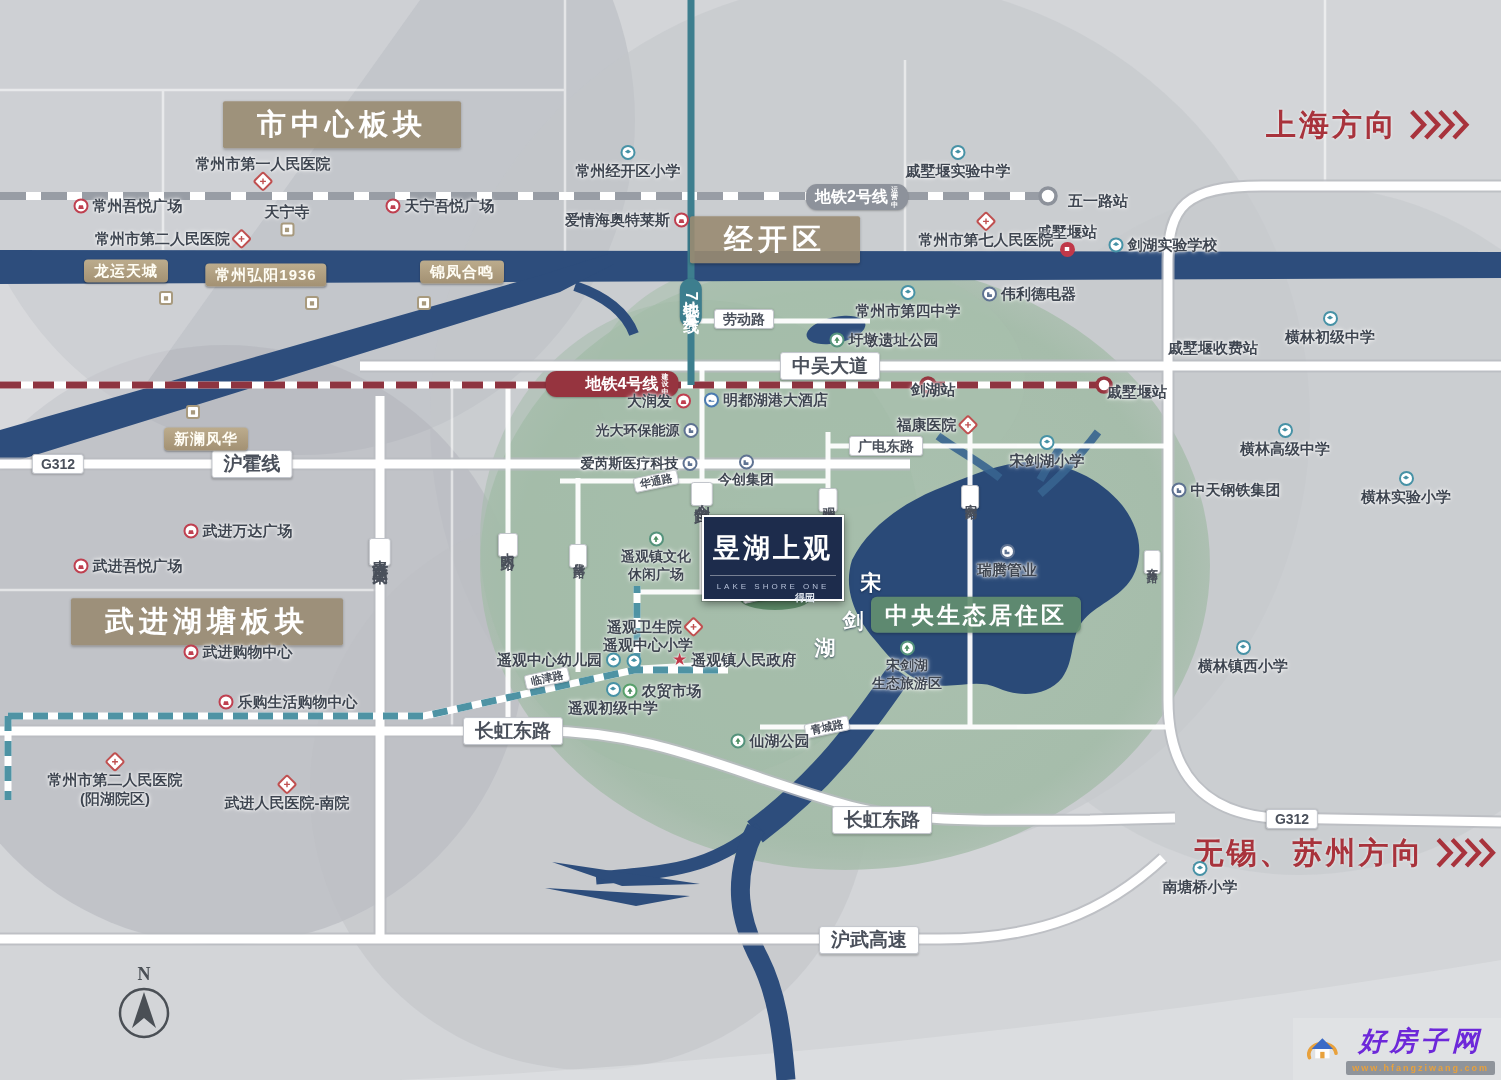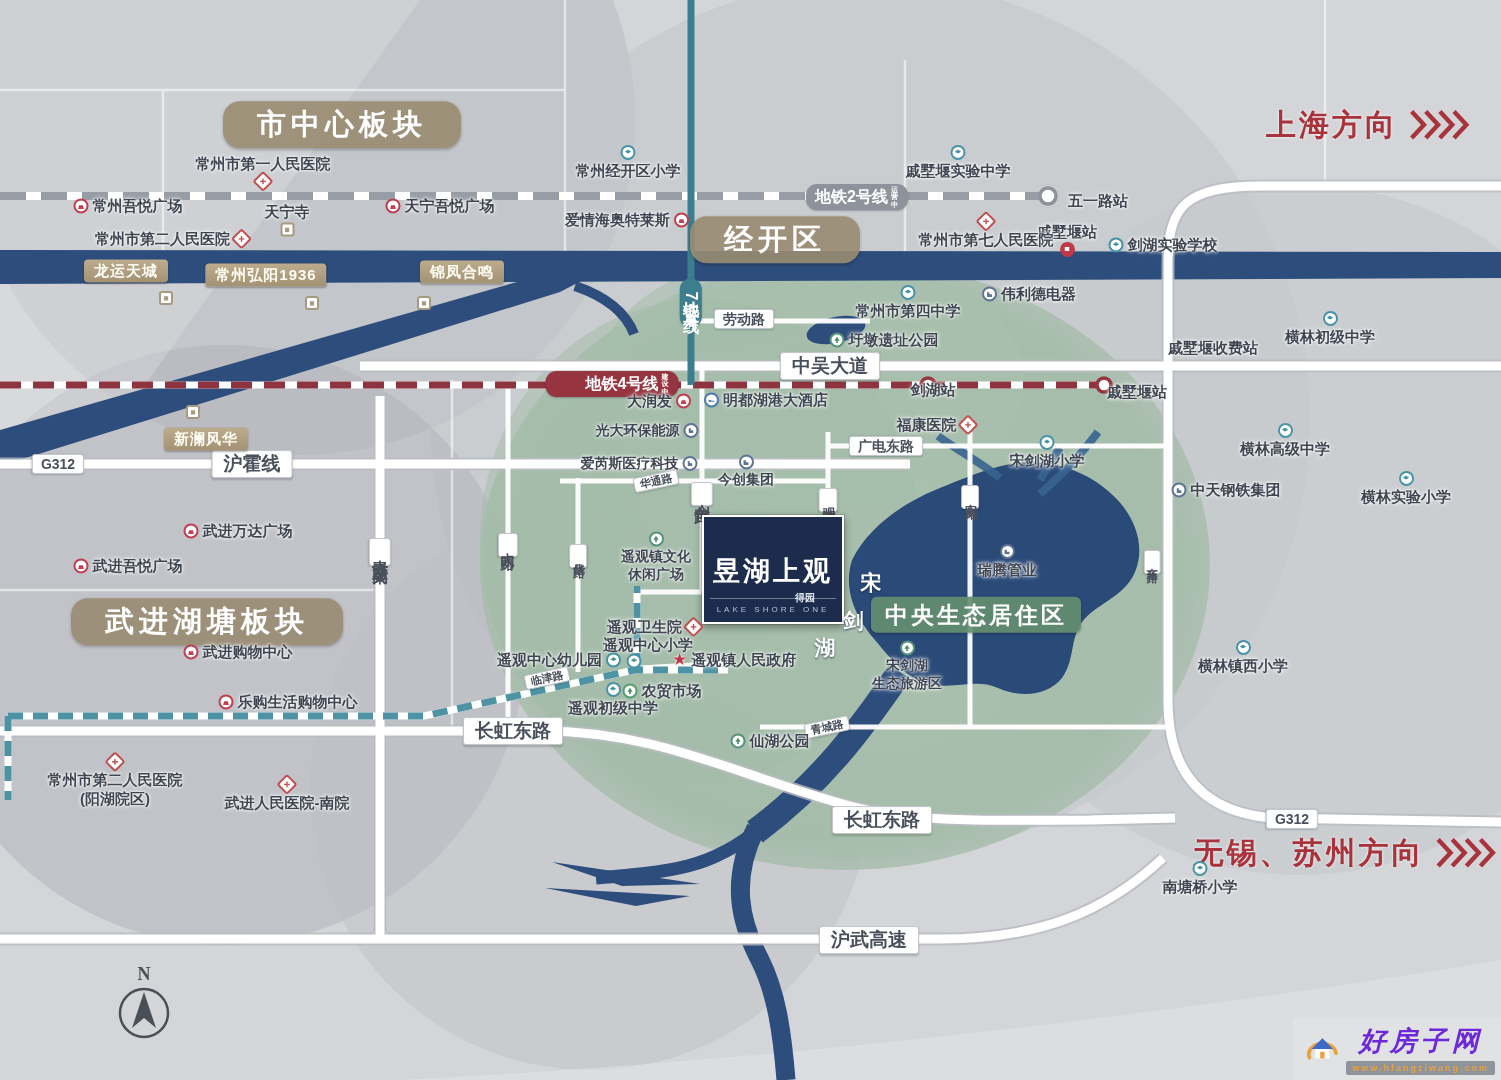--- a/index.html
+++ b/index.html
@@ -17,21 +17,21 @@
   
   .rl{background:#fff;border:1px solid #c3c6cc;border-radius:3px;padding:1px 8px;
       font-weight:700;font-size:14px;color:#4a505b;text-shadow:none;
       box-shadow:0 1px 2px rgba(0,0,0,.18);}
   .rl-big{font-size:19px;padding:2px 11px;}
   .v{writing-mode:vertical-rl;padding:8px 1px;letter-spacing:2px;}
   .tilt{transform:translate(-50%,-50%) rotate(-12deg);font-size:11px;padding:0 5px;}
 
   
   .region{background:rgba(153,139,113,.9);color:#fff;font-weight:800;font-size:29px;
-          letter-spacing:5px;padding:7px 34px;border-radius:17px;text-shadow:none;
+          letter-spacing:5px;padding:7px 34px;border-radius:2px;text-shadow:none;
           box-shadow:0 1px 3px rgba(0,0,0,.25);}
   .region-green{background:rgba(99,142,112,.92);font-size:23px;letter-spacing:3px;padding:5px 14px;border-radius:6px;}
 
   
   .bub{background:linear-gradient(#bcac8d,#a39173);color:#fffdf4;font-weight:700;font-size:15px;
        padding:3px 10px;border-radius:4px;letter-spacing:1px;text-shadow:none;
        box-shadow:0 1px 2px rgba(0,0,0,.3);}
 
   
   .mb{color:#fff;font-weight:700;font-size:16px;padding:2px 9px;border-radius:11px;
@@ -43,21 +43,21 @@
   .mb7 .mst{width:auto;height:9px;}
 
   
   .dir{color:#a8333c;font-weight:800;font-size:30px;letter-spacing:3px;gap:10px;
        text-shadow:0 0 3px rgba(255,255,255,.9);}
 
   
   .proj{position:absolute;left:702px;top:515px;width:126px;background:#1d2c4c;border:2px solid #fff;
         color:#fff;text-align:center;padding:13px 6px 8px;
         box-shadow:0 0 0 1px rgba(0,0,0,.15),0 3px 8px rgba(0,0,0,.4);}
-  .proj .nm{font-size:27px;font-weight:800;letter-spacing:3px;margin-top:23px;}
+  .proj .nm{font-size:27px;font-weight:800;letter-spacing:3px;}
   .proj .sub{margin-top:9px;padding-top:6px;border-top:1px solid rgba(255,255,255,.4);
              font-size:8px;letter-spacing:3px;color:#b6c1d8;}
 
   
   .lk{color:#fff;font-weight:800;font-size:21px;text-shadow:0 1px 2px rgba(10,30,60,.7);}
 
   
   .ic{box-sizing:border-box;display:inline-block;width:15px;height:15px;border-radius:50%;
       background:#fff;border:2px solid #888;position:relative;flex:none;}
   .ic::after{content:"";position:absolute;inset:2px;}

